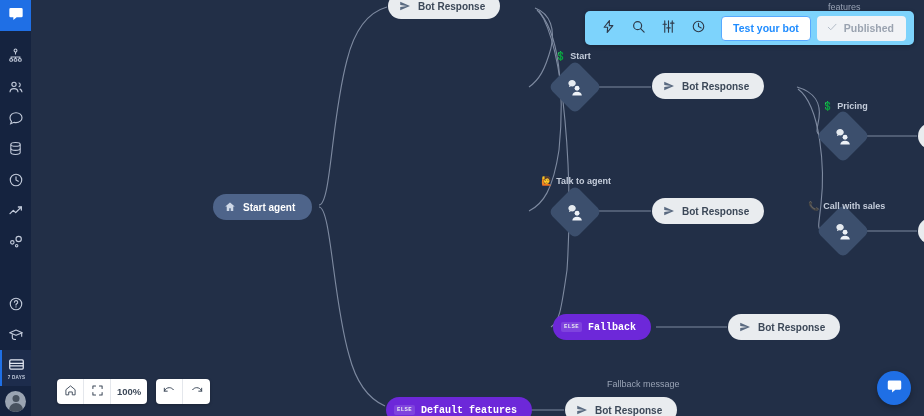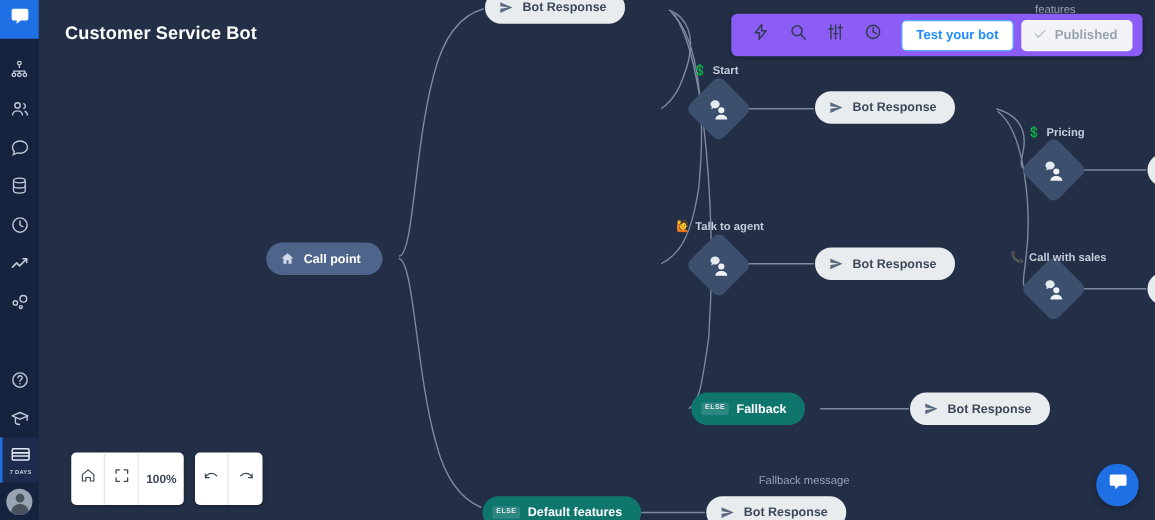--- a/index.html
+++ b/index.html
@@ -74,21 +74,21 @@
   
   .pill {
     display: flex; align-items: center; gap: 7px;
     height: 26px; padding: 0 15px 0 11px;
     border-radius: 13px; white-space: nowrap;
     font-size: 10px; font-weight: bold;
     cursor: pointer;
   }
   .pill.light { background: #e9ecef; color: #3c4858; }
   .pill.start { background: #4e648a; color: #ffffff; padding-right: 17px; }
-  .pill.fallback { background: #0f766e; color: #ffffff; padding-left: 8px; gap: 6px; }
+  .pill.fallback { background: #6d28d9; color: #ffffff; padding-left: 8px; gap: 6px; font-family: Liberation Mono, monospace; }
   .pill .else-tag {
     font-size: 5.6px; font-weight: bold; letter-spacing: .4px;
     color: #e8eaf0; background: rgba(255,255,255,.13);
     padding: 2px 3px; border-radius: 2px; line-height: 1;
   }
   .pill svg { display: block; flex: 0 0 auto; }
 
   
   .diamond {
     width: 38px; height: 38px; border-radius: 6px;
@@ -103,21 +103,21 @@
     position: absolute; z-index: 12;
     display: flex; align-items: center; gap: 4px;
     font-size: 9px; font-weight: bold; color: #c5cddb; white-space: nowrap;
   }
   .caption .emo { font-size: 9px; line-height: 1; }
   .caption.plain { color: #99a3b5; font-weight: normal; }
 
   
   #toolbar {
     position: absolute; right: 10px; top: 11px;
-    height: 34px; background: #8b5cf6; border-radius: 5px;
+    height: 34px; background: #7dd3fc; border-radius: 5px;
     display: flex; align-items: center; padding: 0 8px;
     z-index: 50; box-shadow: 0 1px 4px rgba(0,0,0,.25);
   }
   .tb-ico {
     width: 30px; height: 26px; display: flex; align-items: center; justify-content: center;
     cursor: pointer;
   }
   .tb-btn {
     margin-left: 8px; height: 25px; padding: 0 11px;
     border: 1px solid #57a9ff; border-radius: 4px;
@@ -134,21 +134,21 @@
   
   #zoombar {
     position: absolute; left: 57px; bottom: 12px;
     display: flex; gap: 9px; z-index: 50;
   }
   .ctl-group {
     display: flex; background: #fff; border-radius: 4px; overflow: hidden;
     box-shadow: 0 1px 3px rgba(0,0,0,.25);
   }
   .ctl {
-    height: 42px; min-width: 27px; padding: 0 6px;
+    height: 25px; min-width: 27px; padding: 0 6px;
     display: flex; align-items: center; justify-content: center;
     cursor: pointer; border-right: 1px solid #e4e7ec;
   }
   .ctl:last-child { border-right: none; }
   .ctl.zoomval { font-size: 9.5px; font-weight: bold; color: #3c4858; min-width: 36px; }
 
   
   #chat-launcher {
     position: absolute; right: 13px; bottom: 11px;
     width: 34px; height: 34px; border-radius: 50%;
@@ -261,21 +261,20 @@
           <rect x="1.2" y="1.2" width="21.6" height="14.6" rx="1.6"></rect>
           <path d="M1.2 6.6h21.6M1.2 10.5h21.6"></path>
         </svg>
       </span>
       <span class="tb-text">7 DAYS</span>
     </div>
 
     <div class="avatar"></div>
   </div>
 
-  <div id="page-title">Customer Service Bot</div>
 
   <div id="canvas">
 
     <svg id="edges" viewBox="0 0 893 416" preserveAspectRatio="none">
       <g fill="none" stroke="#8e9ab0" stroke-width="1.1" opacity=".85">
 
         <path d="M288 205 C 300 205, 300 120, 316 60 C 324 28, 338 12, 356 7"></path>
 
         <path d="M288 207 C 300 207, 302 300, 318 355 C 326 386, 340 400, 354 406"></path>
 
@@ -326,21 +325,21 @@
       <span>Fallback message</span>
     </div>
 
     <div class="node" style="left:182px; top:194px;">
       <div class="pill start">
         <span>
           <svg width="12" height="12" viewBox="0 0 24 24" fill="#cfd9e8">
             <path d="M12 3L2.5 11h3v9h5v-5.5h3V20h5v-9h3z"></path>
           </svg>
         </span>
-        <span>Call point</span>
+        <span>Start agent</span>
       </div>
     </div>
 
     <div class="node" style="left:357px; top:-7px;">
       <div class="pill light">
         <span>
           <svg width="12" height="12" viewBox="0 0 24 24" fill="#5a6a80">
             <path d="M2.4 20.6L22 12 2.4 3.4l.1 6.7L16 12 2.5 13.9z"></path>
           </svg>
         </span>

